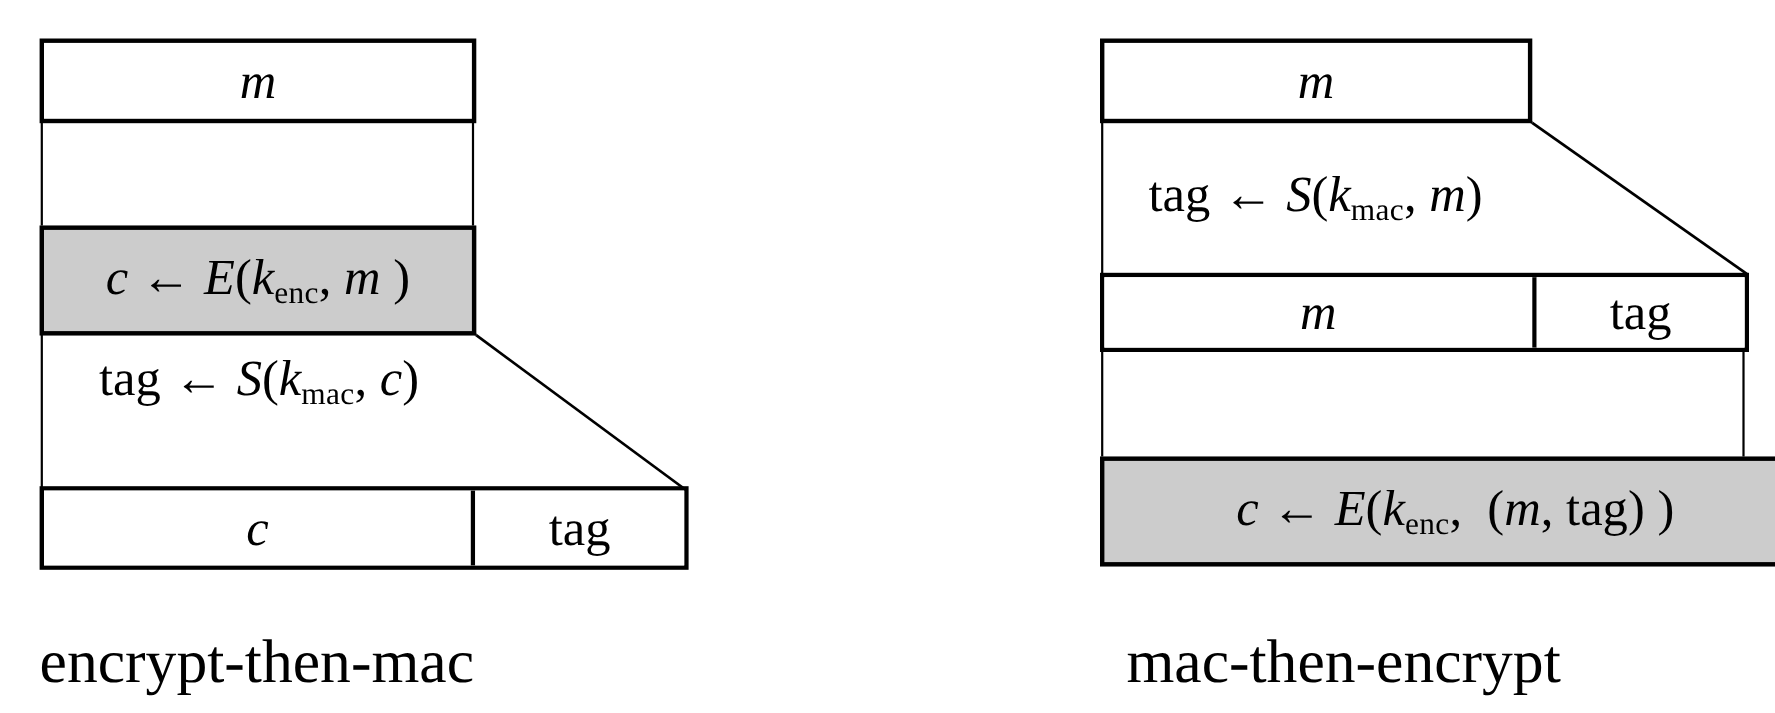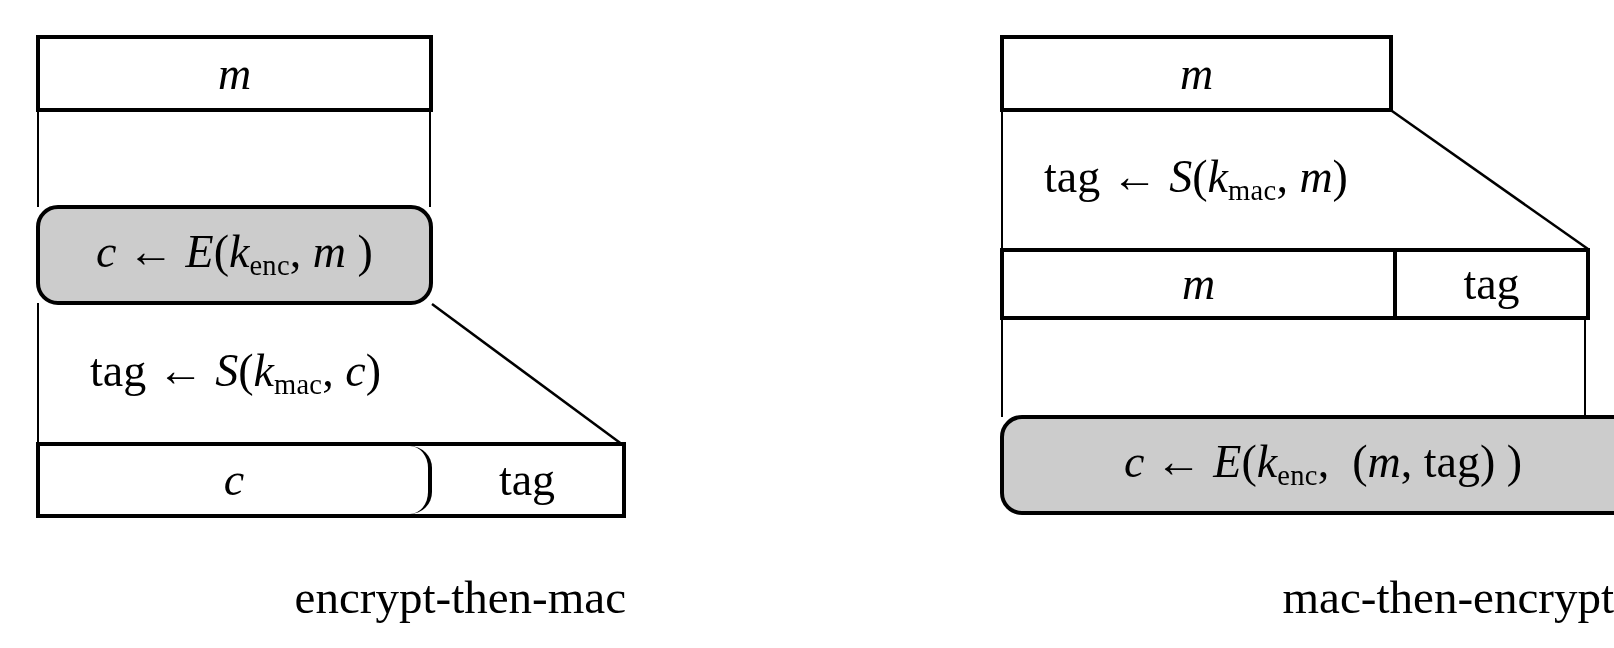--- a/index.html
+++ b/index.html
@@ -24,21 +24,21 @@
   }
   .box {
     position: absolute;
     box-sizing: border-box;
     border: 4px solid var(--line, #000);
     background: #ffffff;
     display: flex;
     align-items: center;
     justify-content: center;
   }
-  .shaded { background: var(--shaded, #cccccc); border-radius: 22px; }
+  .shaded { background: var(--shaded, #cccccc); }
   .row {
     position: absolute;
     box-sizing: border-box;
     border: 4px solid var(--line, #000);
     display: flex;
     align-items: stretch;
   }
   .cell {
     display: flex;
     align-items: center;
@@ -67,22 +67,22 @@
   .math .sub {
     font-style: normal;
     font-size: 0.62em;
     vertical-align: -0.28em;
     letter-spacing: 0.01em;
     margin-top: 44px;
   }
   .it { font-style: italic; }
   .caption {
     position: absolute;
-    text-align: right;
-    font-size: 47px;
+    text-align: left;
+    font-size: 56px;
     line-height: 1;
   }
 </style>
 </head>
 <body>
 
 <div class="canvas" style="--bg: #ffffff; --line: #000000; --shaded: #cccccc;">
 
   <svg class="overlay" viewBox="0 0 1614 648">
     <line x1="432" y1="304" x2="623" y2="445" stroke="#000" stroke-width="2.5"></line>
@@ -97,21 +97,21 @@
 
     <div class="thin-line" style="left:37px; top:110px; height:97px;"></div>
     <div class="thin-line" style="left:429px; top:110px; height:97px;"></div>
 
     <div class="box shaded" style="left:36px; top:205px; width:397px; height:100px;">
       <span class="math"><span class="it">c</span><span class="rm"> ← </span><span class="it">E</span><span class="rm">(</span><span class="it">k</span><span class="sub">enc</span><span class="rm">, </span><span class="it">m</span><span class="rm"> )</span></span>
     </div>
 
     <div class="thin-line" style="left:37px; top:303px; height:141px;"></div>
 
-    <div class="formula-zone" style="left:38px; top:317px; width:395px; height:114px;">
+    <div class="formula-zone" style="left:38px; top:290px; width:395px; height:114px;">
       <span class="math"><span class="rm">tag ← </span><span class="it">S</span><span class="rm">(</span><span class="it">k</span><span class="sub">mac</span><span class="rm">, </span><span class="it">c</span><span class="rm">)</span></span>
     </div>
 
     <div class="row" style="left:36px; top:442px; width:590px; height:76px;">
       <div class="cell first shaded" style="width:388px;">
         <span class="math it">c</span>
       </div>
       <div class="cell" style="flex:1;">
         <span class="math">tag</span>
       </div>

